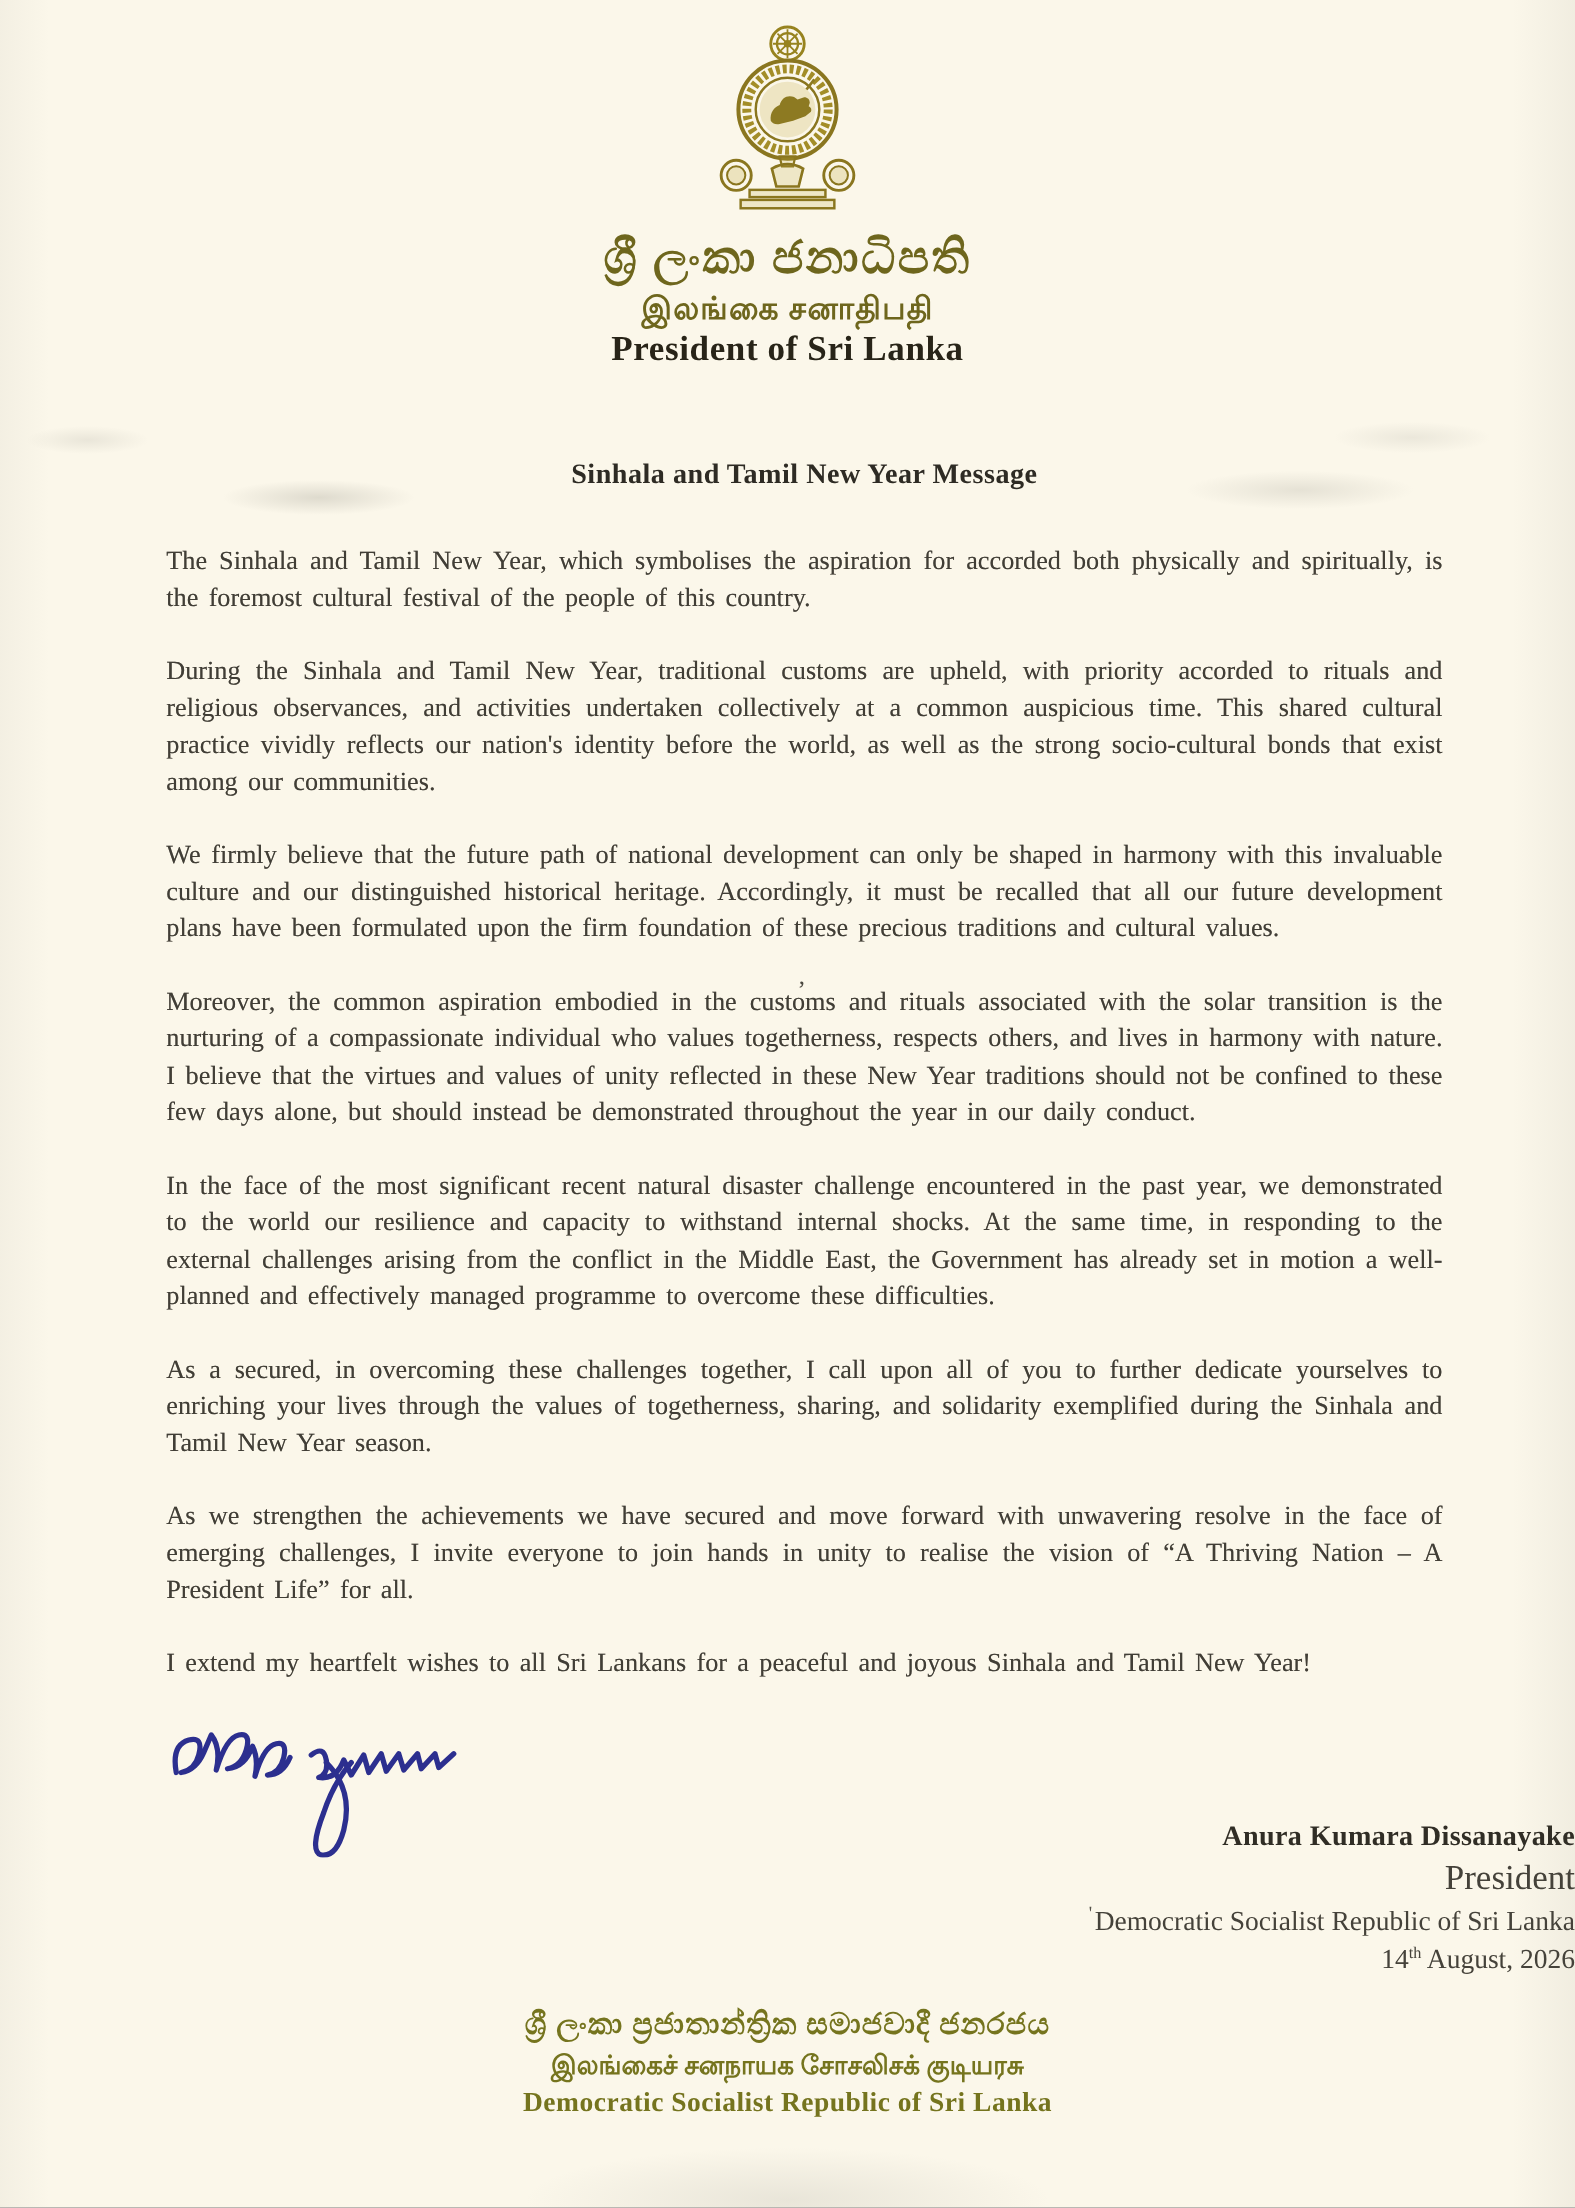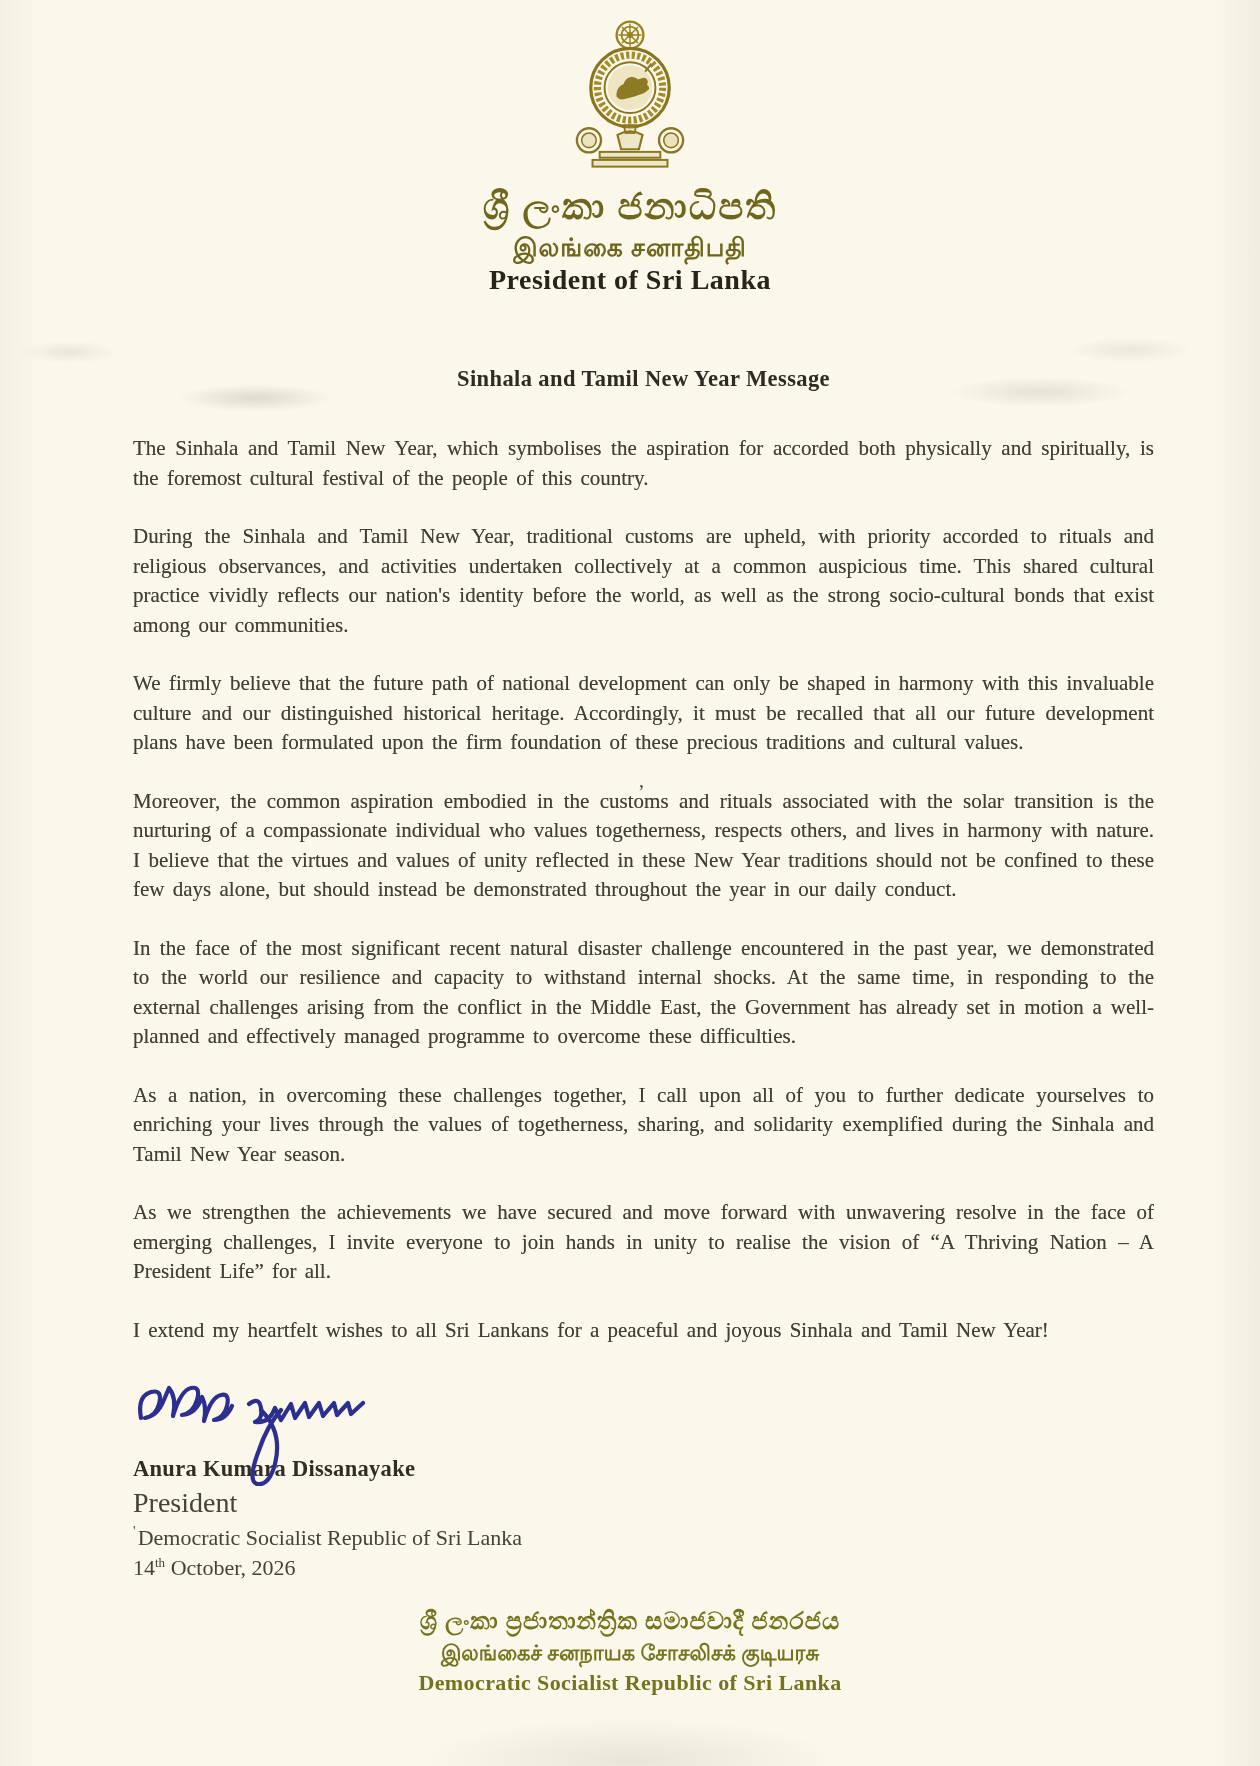--- a/index.html
+++ b/index.html
@@ -44,21 +44,21 @@
     color:#2e2b24; margin-top:70px; margin-bottom:42px; letter-spacing:.4px;
   }
   .paragraphs p {
     font-size:21px; line-height:29.5px; text-align:justify;
     color:#413e36; margin-bottom:29px; word-spacing:3px;
     text-shadow:0 0 .5px rgba(65,62,54,.55);
   }
   .stray-mark {
     position:absolute; left:638px; top:415px; font-size:20px; color:#4a473f;
   }
-  .sig-block { position:relative; padding-left:133px; margin-top:6px; }
+  .sig-block { position:relative; padding-left:133px; margin-top:6px;text-align:right; }
   .sig-svg { display:block; margin-bottom:-30px; position:relative; z-index:2; pointer-events:none; }
   .sig-name { font-size:22.5px; font-weight:bold; color:#302d25; letter-spacing:.3px; }
   .sig-role { font-size:28px; color:#45423a; margin-top:5px; }
   .sig-org  { font-size:22px; color:#45423a; margin-top:4px; }
   .sig-org .speck { font-size:15px; vertical-align:9px; margin-right:2px; color:#55524a; }
   .sig-date { font-size:22px; color:#45423a; margin-top:4px; }
   .sig-date sup { font-size:13px; }
   .footer { text-align:center; margin-top:26px; color:#75741e; }
   .ftr-sinhala { font-size:24px; font-weight:bold; letter-spacing:1px; line-height:1.2; }
   .ftr-tamil   { font-size:21px; font-weight:bold; margin-top:6px; line-height:1.1; }
@@ -106,39 +106,39 @@
   </div>
 
   <div class="letter">
     <div class="letter-title">Sinhala and Tamil New Year Message</div>
     <div class="paragraphs">
         <p>The Sinhala and Tamil New Year, which symbolises the aspiration for accorded both physically and spiritually, is the foremost cultural festival of the people of this country.</p>
         <p>During the Sinhala and Tamil New Year, traditional customs are upheld, with priority accorded to rituals and religious observances, and activities undertaken collectively at a common auspicious time. This shared cultural practice vividly reflects our nation's identity before the world, as well as the strong socio-cultural bonds that exist among our communities.</p>
         <p>We firmly believe that the future path of national development can only be shaped in harmony with this invaluable culture and our distinguished historical heritage. Accordingly, it must be recalled that all our future development plans have been formulated upon the firm foundation of these precious traditions and cultural values.</p>
         <p>Moreover, the common aspiration embodied in the customs and rituals associated with the solar transition is the nurturing of a compassionate individual who values togetherness, respects others, and lives in harmony with nature. I believe that the virtues and values of unity reflected in these New Year traditions should not be confined to these few days alone, but should instead be demonstrated throughout the year in our daily conduct.</p>
         <p>In the face of the most significant recent natural disaster challenge encountered in the past year, we demonstrated to the world our resilience and capacity to withstand internal shocks. At the same time, in responding to the external challenges arising from the conflict in the Middle East, the Government has already set in motion a well-planned and effectively managed programme to overcome these difficulties.</p>
-        <p>As a nation, in overcoming these challenges together, I call upon all of you to further dedicate yourselves to enriching your lives through the values of togetherness, sharing, and solidarity exemplified during the Sinhala and Tamil New Year season.</p>
+        <p>As a secured, in overcoming these challenges together, I call upon all of you to further dedicate yourselves to enriching your lives through the values of togetherness, sharing, and solidarity exemplified during the Sinhala and Tamil New Year season.</p>
         <p>As we strengthen the achievements we have secured and move forward with unwavering resolve in the face of emerging challenges, I invite everyone to join hands in unity to realise the vision of “A Thriving Nation – A President Life” for all.</p>
         <p>I extend my heartfelt wishes to all Sri Lankans for a peaceful and joyous Sinhala and Tamil New Year!</p>
       </div>
     <span class="stray-mark">’</span>
   </div>
 
   <div class="sig-block">
     <svg class="sig-svg" width="300" height="112" viewBox="0 0 300 112">
       <g stroke="#2c2f8f" stroke-width="4.2" fill="none" stroke-linecap="round" stroke-linejoin="round">
         <path d="M8 44 q-4 -22 10 -26 q12 -3 8 12 q-3 12 -14 14 q12 -2 18 -16 l6 -14 q8 10 4 28 q8 -26 18 -28 q10 -2 6 12 q-4 13 -15 15 q14 -1 20 -18 q5 10 2 24 q7 -24 17 -26 q9 -2 6 11 q-3 12 -13 14 q12 0 18 -14"></path>
         <path d="M116 30 q10 -8 12 4 q2 11 -6 14 q14 2 20 -14 l6 12 l10 -16 l4 14 l10 -15 l4 14 l10 -14 l4 13 l11 -13 l3 12 l11 -12 l3 11 l12 -11"></path>
         <path d="M128 36 q22 22 14 54 q-6 22 -18 20 q-10 -3 2 -34 q8 -24 22 -40"></path>
       </g>
     </svg>
     <div class="sig-name">Anura Kumara Dissanayake</div>
     <div class="sig-role">President</div>
     <div class="sig-org"><span class="speck">'</span><span>Democratic Socialist Republic of Sri Lanka</span></div>
-    <div class="sig-date"><span>14</span><sup>th</sup><span> October, 2026</span></div>
+    <div class="sig-date"><span>14</span><sup>th</sup><span> August, 2026</span></div>
   </div>
 
   <div class="footer">
     <div class="ftr-sinhala">ශ්‍රී ලංකා ප්‍රජාතාන්ත්‍රික සමාජවාදී ජනරජය</div>
     <div class="ftr-tamil">இலங்கைச் சனநாயக சோசலிசக் குடியரசு</div>
     <div class="ftr-english">Democratic Socialist Republic of Sri Lanka</div>
   </div>
 
 </div>
 

